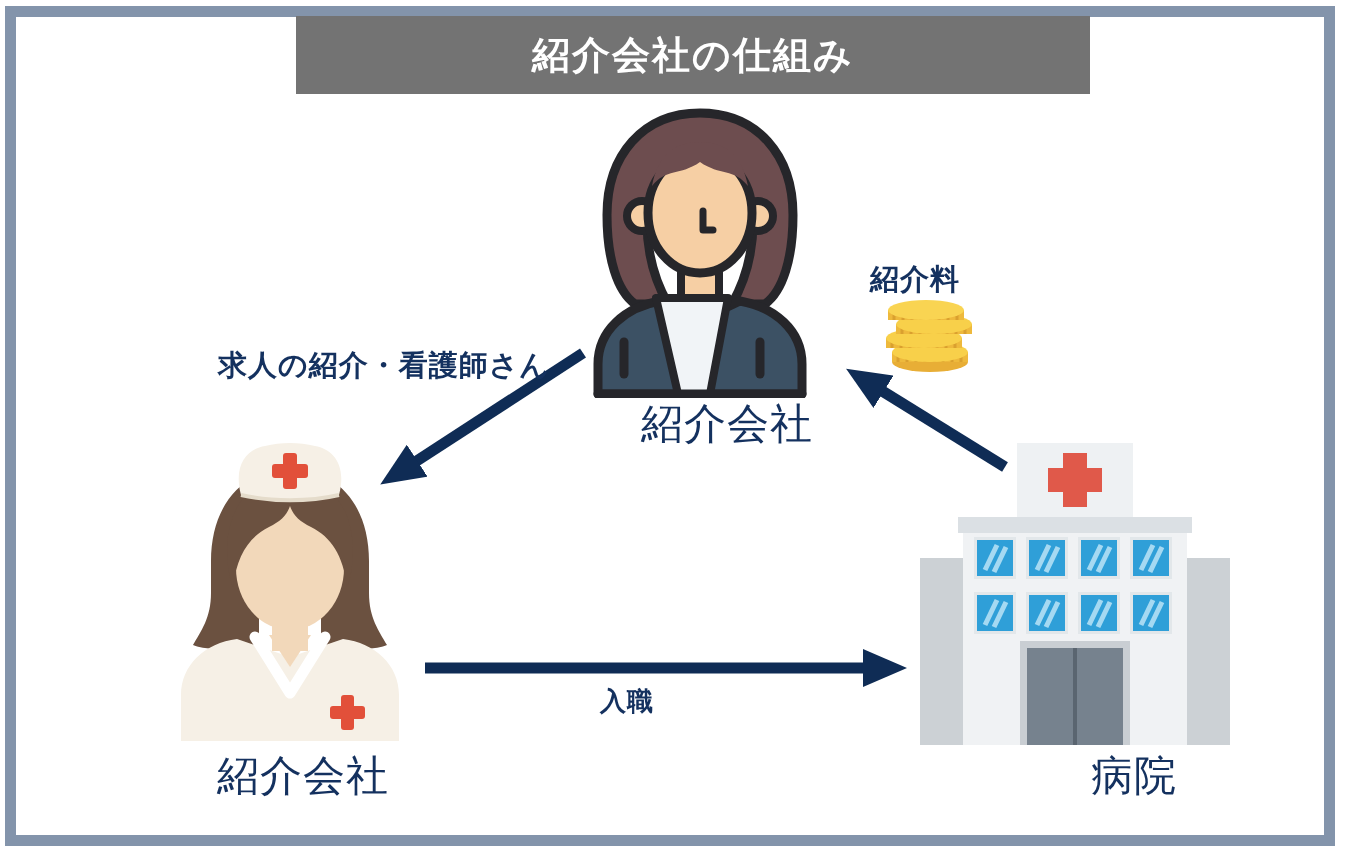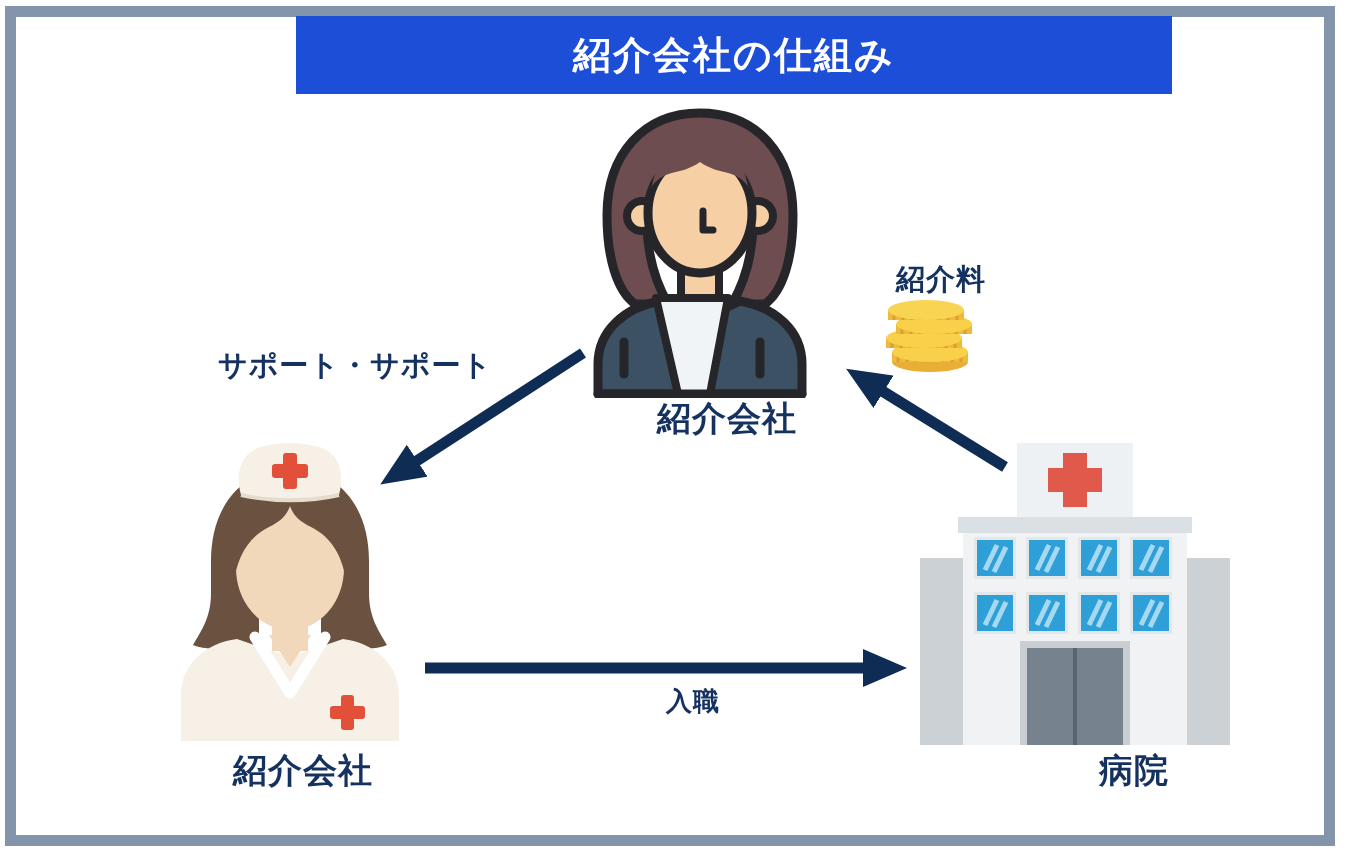--- a/index.html
+++ b/index.html
@@ -5,33 +5,33 @@
   html,body{margin:0;padding:0;}
   body{
     width:1348px;height:864px;background:#ffffff;position:relative;
     font-family:"Liberation Sans","DejaVu Sans",sans-serif;overflow:hidden;
   }
   .frame{
     position:absolute;left:5px;top:6px;width:1330px;height:840px;
     border:11px solid #8394ab;background:#ffffff;box-sizing:border-box;
   }
   .title-bar{
-    position:absolute;left:296px;top:16px;width:876px;height:78px;
-    background:#1d4ed8;display:flex;align-items:center;justify-content:center;
+    position:absolute;left:296px;top:16px;width:794px;height:78px;
+    background:#737373;display:flex;align-items:center;justify-content:center;
   }
   .title-bar .title{
     color:#ffffff;font-size:38px;font-weight:bold;letter-spacing:2px;
   }
   .node-label{
-    position:absolute;color:#14315f;font-size:34px;font-weight:bold;
+    position:absolute;color:#14315f;font-size:42px;font-weight:normal;
     text-align:center;letter-spacing:1px;white-space:nowrap;
   }
   .edge-label{
     position:absolute;color:#14315f;font-size:29px;font-weight:bold;
-    text-align:right;letter-spacing:1px;white-space:nowrap;
+    text-align:left;letter-spacing:1px;white-space:nowrap;
   }
   .icon{position:absolute;}
   svg{display:block;}
   .arrows{position:absolute;left:0;top:0;}
 </style>
 </head>
 <body>
 
 <div class="frame"></div>
 
@@ -251,15 +251,15 @@
     <rect x="100" y="198" width="110" height="104" fill="#c9ced3"></rect>
     <rect x="107" y="205" width="96" height="97" fill="#76828e"></rect>
     <line x1="155" y1="205" x2="155" y2="302" stroke="#5a6570" stroke-width="4"></line>
   </svg>
 </div>
 
 <div class="node-label" style="left:592px;top:396px;width:270px;">紹介会社</div>
 <div class="node-label" style="left:163px;top:748px;width:280px;">紹介会社</div>
 <div class="node-label" style="left:1048px;top:748px;width:172px;">病院</div>
 
-<div class="edge-label" style="left:218px;top:346px;">サポート・サポート</div>
+<div class="edge-label" style="left:218px;top:346px;">求人の紹介・看護師さん</div>
 <div class="edge-label" style="left:600px;top:684px;width:120px;font-size:26px;">入職</div>
 <div class="edge-label" style="left:870px;top:260px;width:116px;">紹介料</div>
 
 </body></html>

